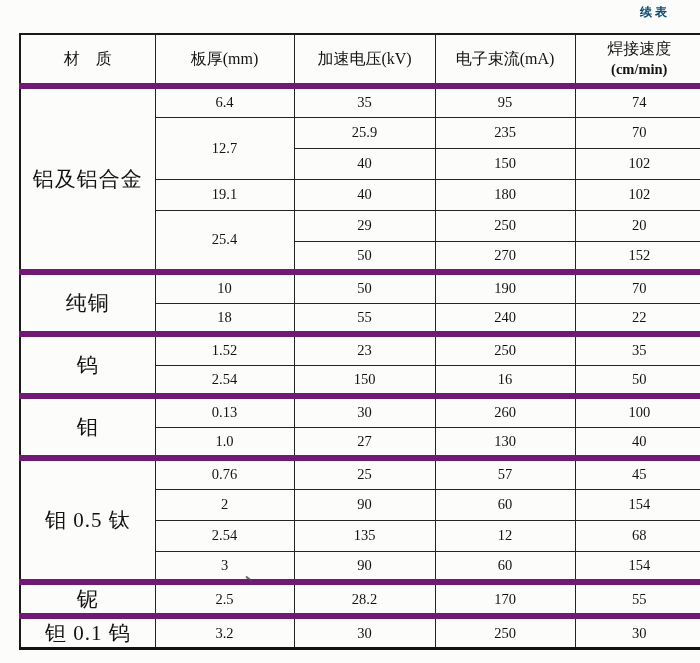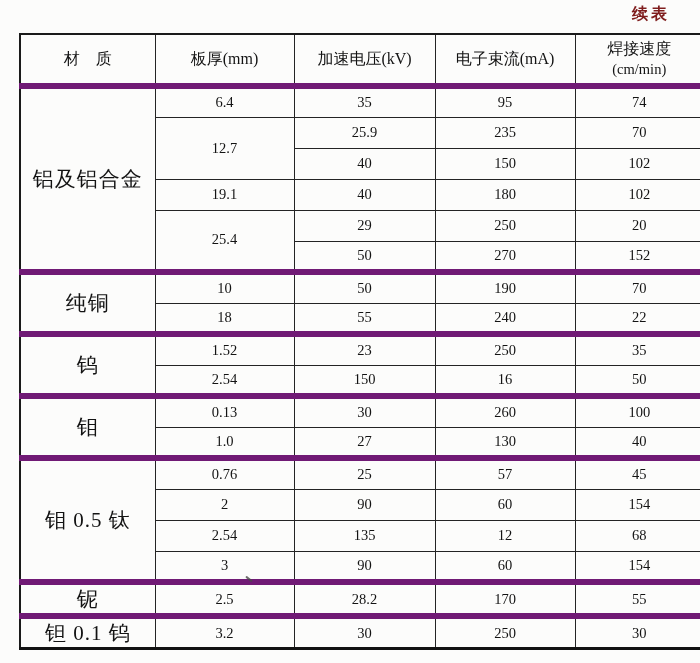--- a/index.html
+++ b/index.html
@@ -10,24 +10,24 @@
     background: #fcfcfb;
     font-family: "Liberation Serif", "DejaVu Serif", serif;
     color: #131313;
     position: relative;
     overflow: hidden;
   }
   .continued-label {
     position: absolute;
     top: 4px;
     right: 30px;
-    font-size: 16px;
+    font-size: 12px;
     font-weight: bold;
     letter-spacing: 3px;
-    color: #7f1d1d;
+    color: #0c4a6e;
   }
   table.params-table {
     position: absolute;
     top: 33px;
     left: 19px;
     width: 684px;
     border-collapse: collapse;
     table-layout: fixed;
     border: 2px solid #1a1a1a;
     border-bottom: 3px solid #121212;
@@ -45,20 +45,21 @@
   }
   .params-table thead th {
     height: 52px;
     font-weight: normal;
     font-size: 16px;
     border-bottom: 2px solid #1a1a1a;
     line-height: 1.3;
   }
   .params-table thead .unit-line {
     font-size: 14.5px;
+    font-weight: bold;
   }
   .params-table tbody td {
     height: 31px;
     font-size: 14.5px;
   }
   .params-table tbody td.material-cell {
     font-size: 21px;
     letter-spacing: 1px;
   }
   .params-table tbody tr.group-start td {

